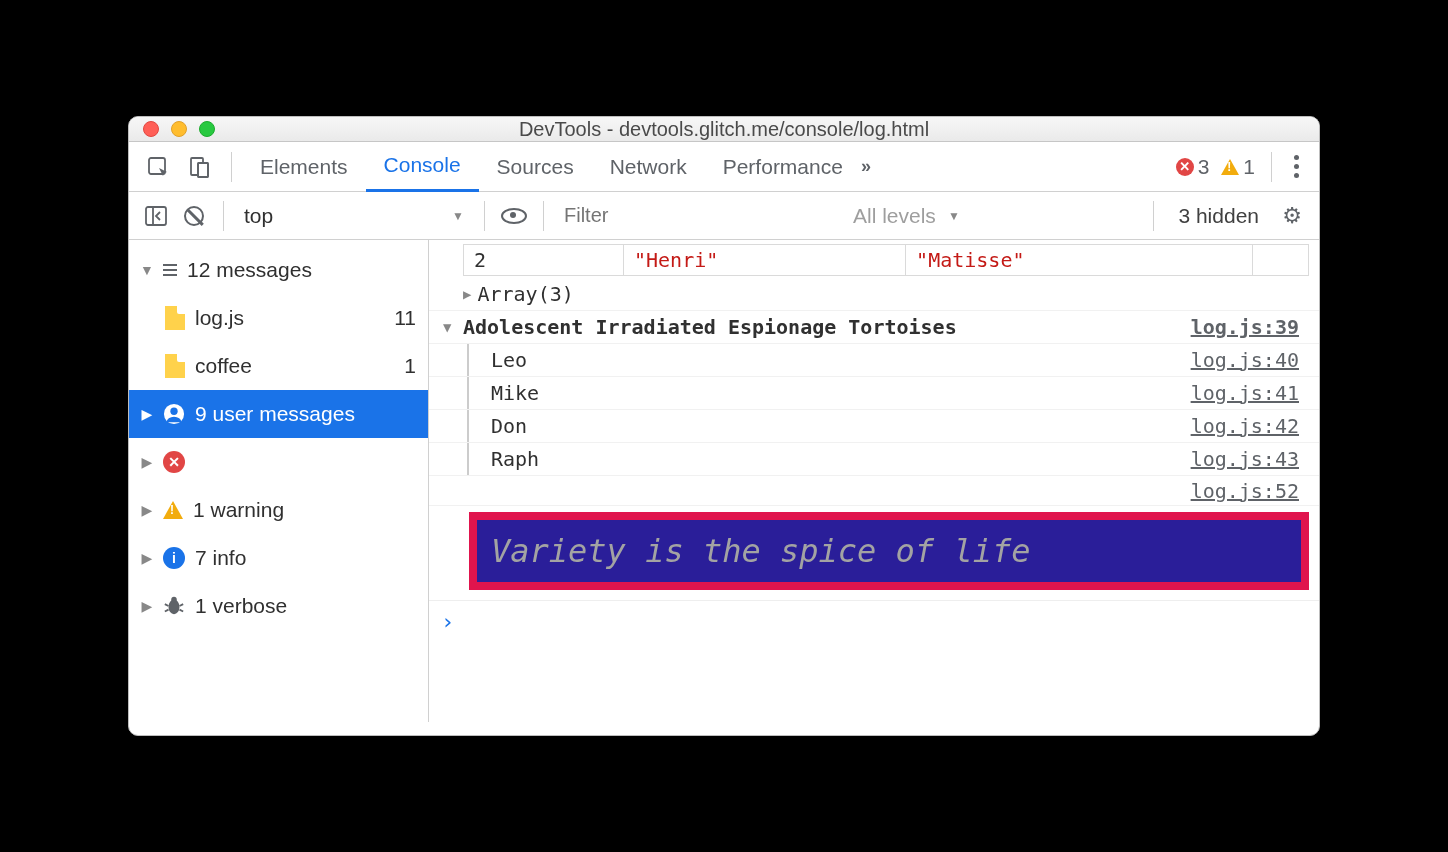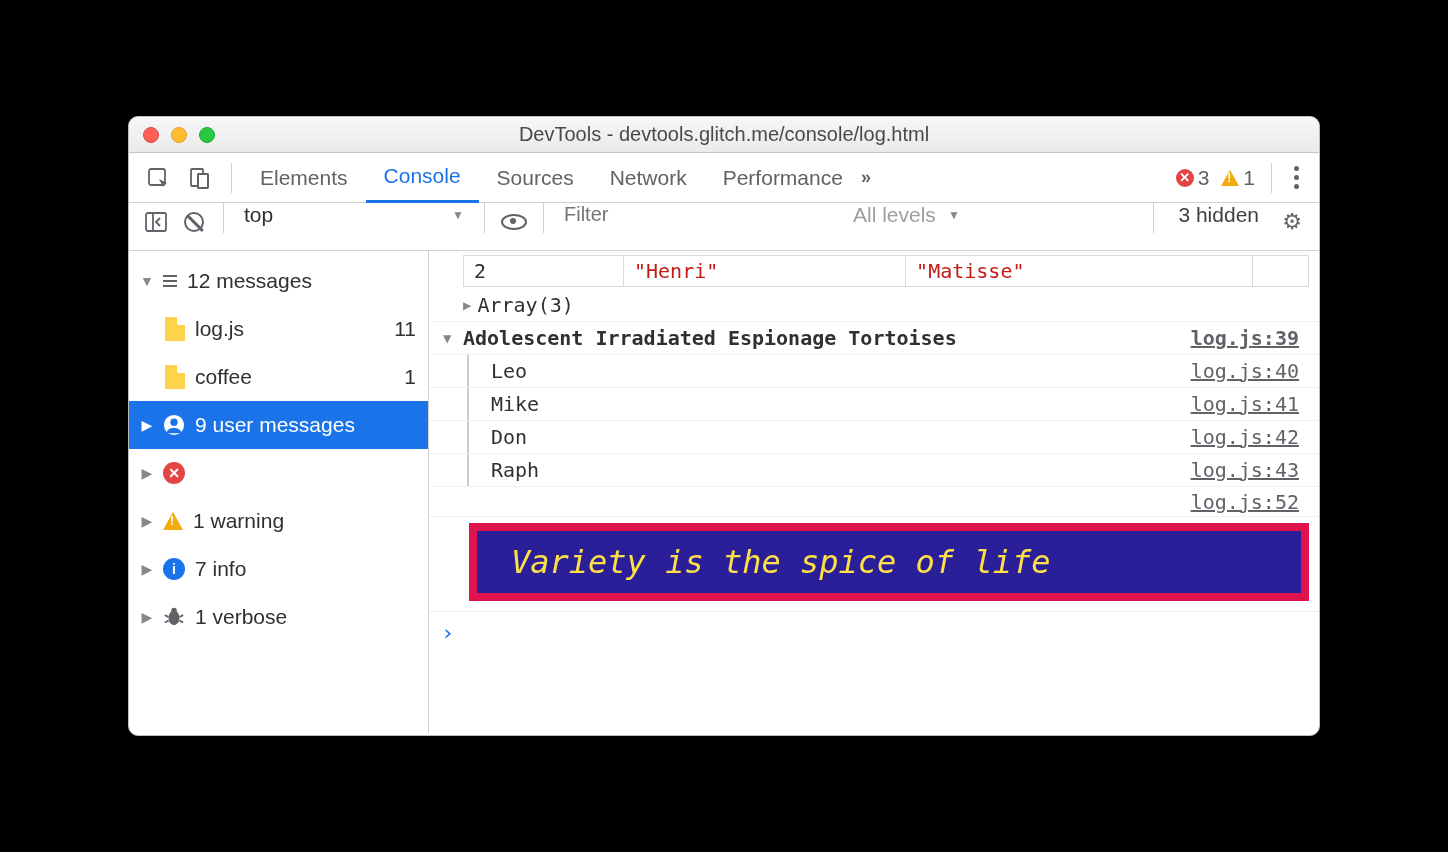--- a/index.html
+++ b/index.html
@@ -1,41 +1,41 @@
 <!DOCTYPE html>
 <html><head>
 <meta charset="utf-8">
 <style>
   *{box-sizing:border-box;margin:0;padding:0}
   body{background:#000;width:1448px;height:852px;font-family:-apple-system,BlinkMacSystemFont,"Helvetica Neue",Arial,sans-serif;font-size:21px;color:#303030;display:flex;align-items:center;justify-content:center}
   .shadow{position:relative;width:1192px;height:620px;filter:drop-shadow(0 20px 50px rgba(0,0,0,.6))}
   .win{position:absolute;inset:0;background:#fff;border-radius:10px;overflow:hidden;border:1px solid #bdbdbd}
   
-  .tb{height:36px;background:linear-gradient(#f7f7f7,#eaeaea);border-bottom:1px solid #c6c6c6;display:flex;align-items:center;position:relative}
+  .tb{height:25px;background:linear-gradient(#f7f7f7,#eaeaea);border-bottom:1px solid #c6c6c6;display:flex;align-items:center;position:relative}
   .dots{display:flex;gap:12px;padding-left:14px}
   .dot{width:16px;height:16px;border-radius:50%}
   .r{background:#ff5f57;border:1px solid #e14741}.y{background:#ffbd2e;border:1px solid #e1a029}.g{background:#28c940;border:1px solid #1dab2e}
   .title{position:absolute;left:0;right:0;text-align:center;color:#4a4a4a;font-size:20px;pointer-events:none}
   
   .tabs{height:50px;border-bottom:1px solid #d0d0d0;display:flex;align-items:center;padding:0 8px;gap:0}
   .sq{width:30px;height:30px;display:flex;align-items:center;justify-content:center;color:#5f6368;margin:0 6px}
   .vdiv{width:1px;height:30px;background:#d0d0d0;margin:0 10px}
   .tab{padding:0 18px;color:#5f6368;height:50px;display:flex;align-items:center;cursor:pointer}
   .tab.active{color:#1a73e8;border-bottom:3px solid #1a73e8;font-weight:400}
   .spacer{flex:1}
   .badge{display:flex;align-items:center;gap:4px;padding:0 6px;color:#5f6368}
   .circ{width:18px;height:18px;border-radius:50%;display:flex;align-items:center;justify-content:center;font-size:13px;font-weight:700;color:#fff}
   .err{background:#e14645}
   .tri{width:0;height:0;border-left:9px solid transparent;border-right:9px solid transparent;border-bottom:16px solid #f2ac0d;position:relative}
   .tri::after{content:"!";position:absolute;top:1px;left:-3px;color:#fff;font-size:12px;font-weight:700}
   .dots3{display:flex;flex-direction:column;gap:4px;padding:0 12px}
   .dots3 span{width:5px;height:5px;border-radius:50%;background:#5f6368}
   .chev{font-size:18px;font-weight:700;color:#5f6368}
   
-  .tbar{height:48px;border-bottom:1px solid #d0d0d0;display:flex;align-items:flex-start;padding:0 8px}
+  .tbar{height:48px;border-bottom:1px solid #d0d0d0;display:flex;align-items:center;padding:0 8px}
   .tool{width:38px;height:38px;display:flex;align-items:center;justify-content:center;color:#5f6368}
   .ctx{display:flex;align-items:center;color:#303030;padding:0 10px;min-width:240px;justify-content:space-between}
   .down{font-size:12px;color:#888}
   .filter{color:#9e9e9e;padding:0 10px;min-width:230px;border:none;outline:none;font-size:20px;background:#fff}
   .lvl{color:#9e9e9e;display:flex;align-items:center;gap:12px;padding:0 14px}
   .hidden{color:#404040;padding:0 14px}
   
   .bodyrow{display:flex;height:calc(100% - 136px)}
   .side{width:300px;border-right:1px solid #d0d0d0;padding-top:6px}
   .srow{display:flex;align-items:center;height:48px;padding:0 12px;gap:10px;color:#303030;cursor:pointer}
@@ -55,21 +55,21 @@
   .tblwrap{padding:4px 10px 2px 34px}
   table{border-collapse:collapse;width:100%}
   td{border:1px solid #dadada;padding:3px 10px}
   .idx{color:#303030;width:160px}
   .str{color:#c41a16}
   .line{display:flex;align-items:center;padding:4px 10px 4px 34px;border-bottom:1px solid #f1f1f1;position:relative}
   .line .source{position:absolute;right:20px;color:#5f6368;text-decoration:underline}
   .grphead{font-weight:700}
   .grpbar{position:absolute;left:38px;top:0;bottom:0;width:2px;background:#ccc}
   .subline{padding-left:62px}
-  .styled{margin:6px 10px 10px 40px;background:#2a1e99;border:8px solid #e0144d;padding:12px 34px;color:#fde047;font-style:italic;font-size:32px;font-family:Menlo,monospace}
+  .styled{margin:6px 10px 10px 40px;background:#2a1e99;border:8px solid #e0144d;padding:12px 14px;color:#a3a3a3;font-style:italic;font-size:32px;font-family:Menlo,monospace}
   .prompt{padding:8px 12px;color:#1a73e8;font-family:Menlo,monospace;font-size:22px;border-top:1px solid #eee}
   .listico{display:flex;flex-direction:column;gap:3px}
   .listico span{width:14px;height:2px;background:#5f6368}
   .eye{width:26px;height:16px;border:2px solid #5f6368;border-radius:50%;position:relative}
   .eye::after{content:"";position:absolute;top:2px;left:7px;width:6px;height:6px;border-radius:50%;background:#5f6368}
   .no{width:20px;height:20px;border:2.5px solid #5f6368;border-radius:50%;position:relative}
   .no::after{content:"";position:absolute;top:8px;left:-1px;width:21px;height:2.5px;background:#5f6368;transform:rotate(45deg)}
   .gear{font-size:22px;color:#5f6368}
   .panelico svg{stroke:#5f6368;fill:none;stroke-width:1.8}
   .usersvg{width:22px;height:22px}

